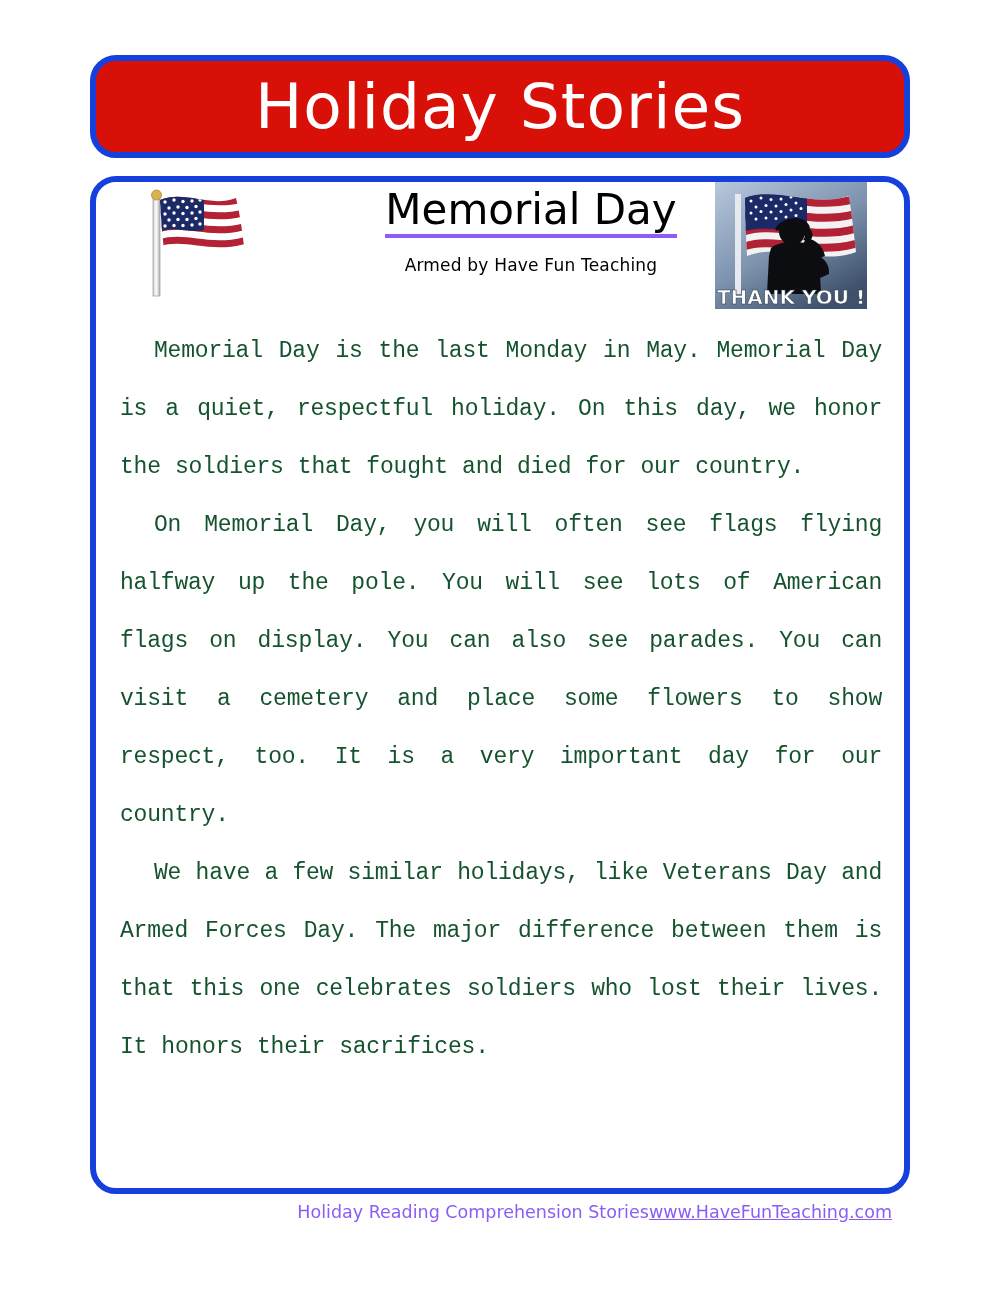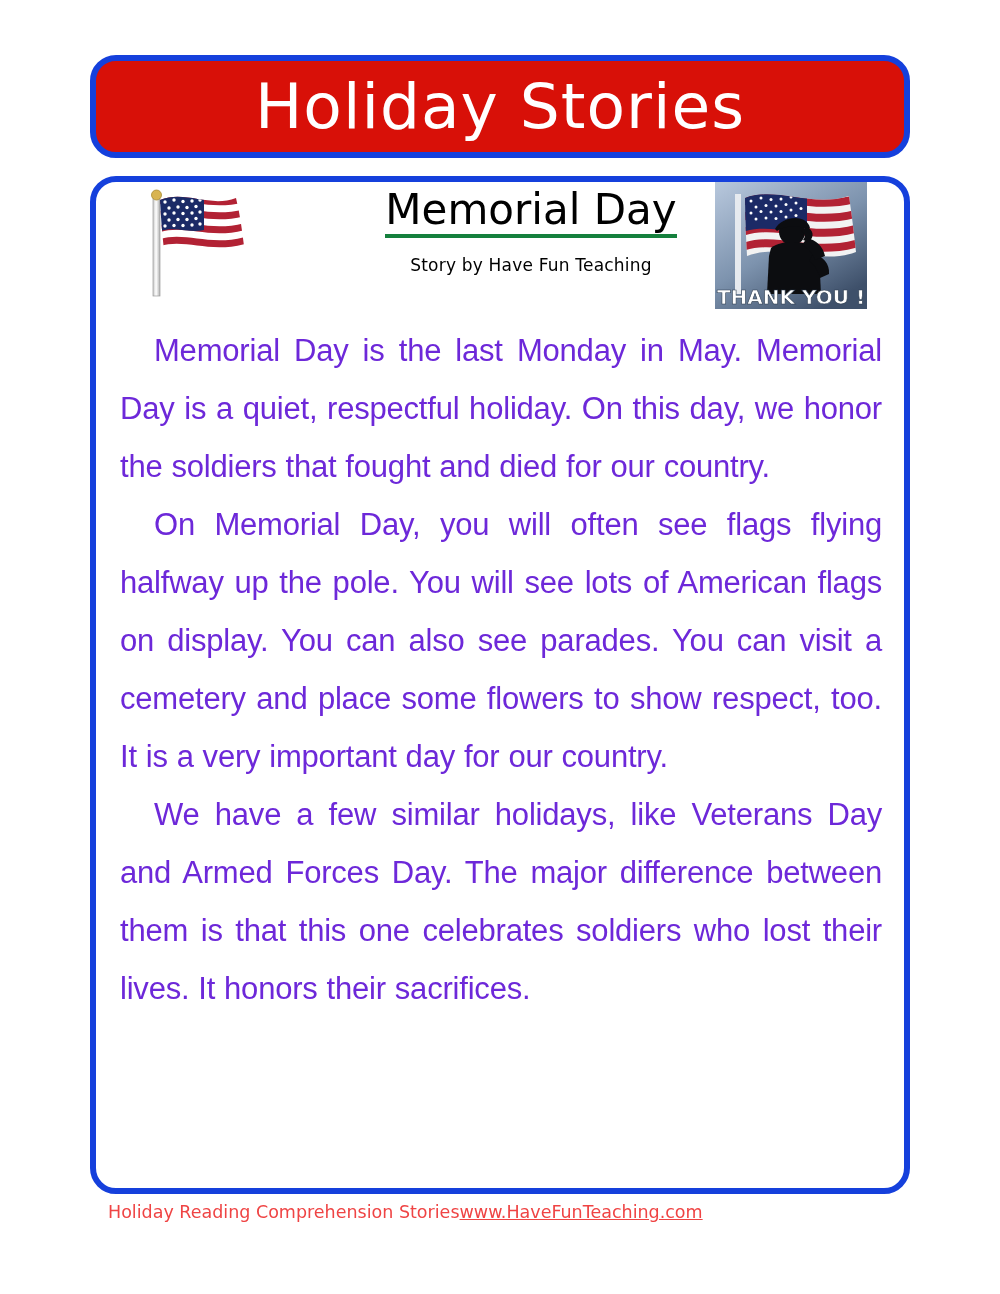--- a/index.html
+++ b/index.html
@@ -74,21 +74,21 @@
     top: 6px;
     width: 430px;
     text-align: center;
   }
   #story-title {
     font-family: "DejaVu Sans", sans-serif;
     font-size: 42px;
     line-height: 1.05;
     color: #000000;
     display: inline-block;
-    border-bottom: 4px solid #15803d;
+    border-bottom: 4px solid #8b5cf6;
     padding-bottom: 2px;
     white-space: nowrap;
   }
   #story-subtitle {
     margin-top: 17px;
     font-family: "DejaVu Sans", sans-serif;
     font-size: 17px;
     color: #000000;
     letter-spacing: 0.2px;
   }
@@ -106,43 +106,43 @@
   
   #story-body {
     position: absolute;
     left: 0;
     top: 140px;
     right: 0;
     padding: 0 22px 0 24px;
   }
   .story-paragraph {
     margin: 0 0 0 0;
-    font-family: Liberation Sans, sans-serif;
-    font-size: 31px;
+    font-family: Liberation Mono, monospace;
+    font-size: 23px;
     line-height: 58px;
-    color: #6d28d9;
+    color: #14532d;
     text-align: justify;
     text-indent: 34px;
     letter-spacing: -0.2px;
     word-spacing: 0.5px;
   }
   .story-paragraph:last-child { margin-bottom: 0; }
 
   
   #footer {
     position: absolute;
     left: 108px;
     top: 1202px;
     width: 784px;
     display: flex;
-    justify-content: flex-start;
+    justify-content: flex-end;
     align-items: baseline;
     font-family: "DejaVu Sans", sans-serif;
     font-size: 17.5px;
-    color: #ef4444;
+    color: #8b5cf6;
   }
   #footer-right { text-align: right; text-decoration: underline; }
 </style>
 </head>
 <body>
 
 <div id="header-banner">
   <div id="header-title">Holiday Stories</div>
 </div>
 
@@ -200,21 +200,21 @@
               <circle cx="43" cy="39.5" r="1.7"></circle>
               <circle cx="52" cy="39" r="1.7"></circle>
               <circle cx="60" cy="38" r="1.7"></circle>
           </g>
         </g>
       </svg>
     </div>
 
     <div id="title-block">
       <div id="story-title">Memorial Day</div>
-      <div id="story-subtitle">Story by Have Fun Teaching</div>
+      <div id="story-subtitle">Armed by Have Fun Teaching</div>
     </div>
 
     <div id="thank-you-image">
       <svg viewBox="0 0 152 127" width="152" height="127" aria-hidden="true">
         <defs>
           <linearGradient id="skyGrad" x1="0" y1="0" x2="0.7" y2="1">
             <stop offset="0%" stop-color="#b8c8dd"></stop>
             <stop offset="55%" stop-color="#7d93ae"></stop>
             <stop offset="100%" stop-color="#3e506a"></stop>
           </linearGradient>

